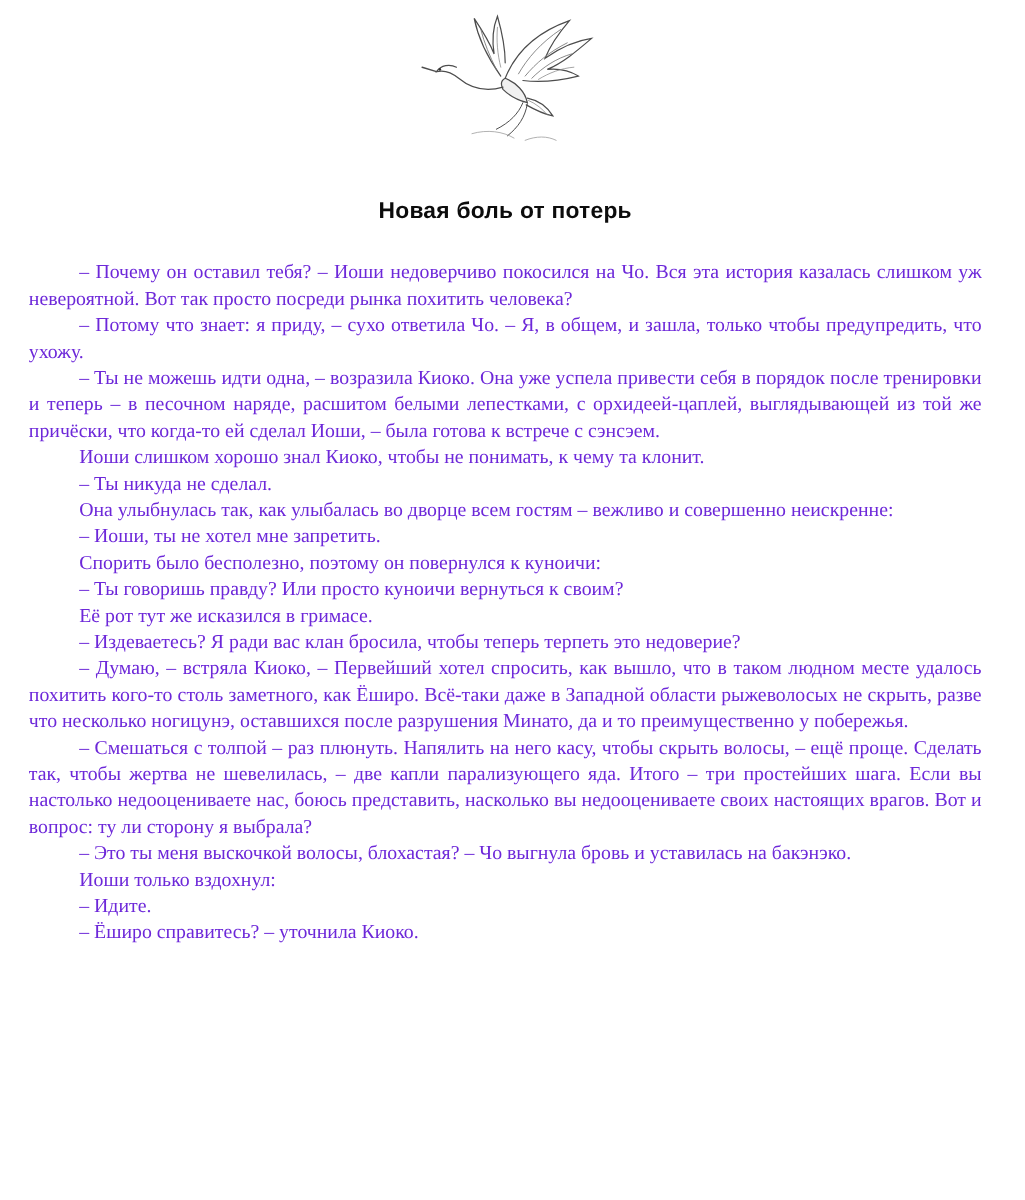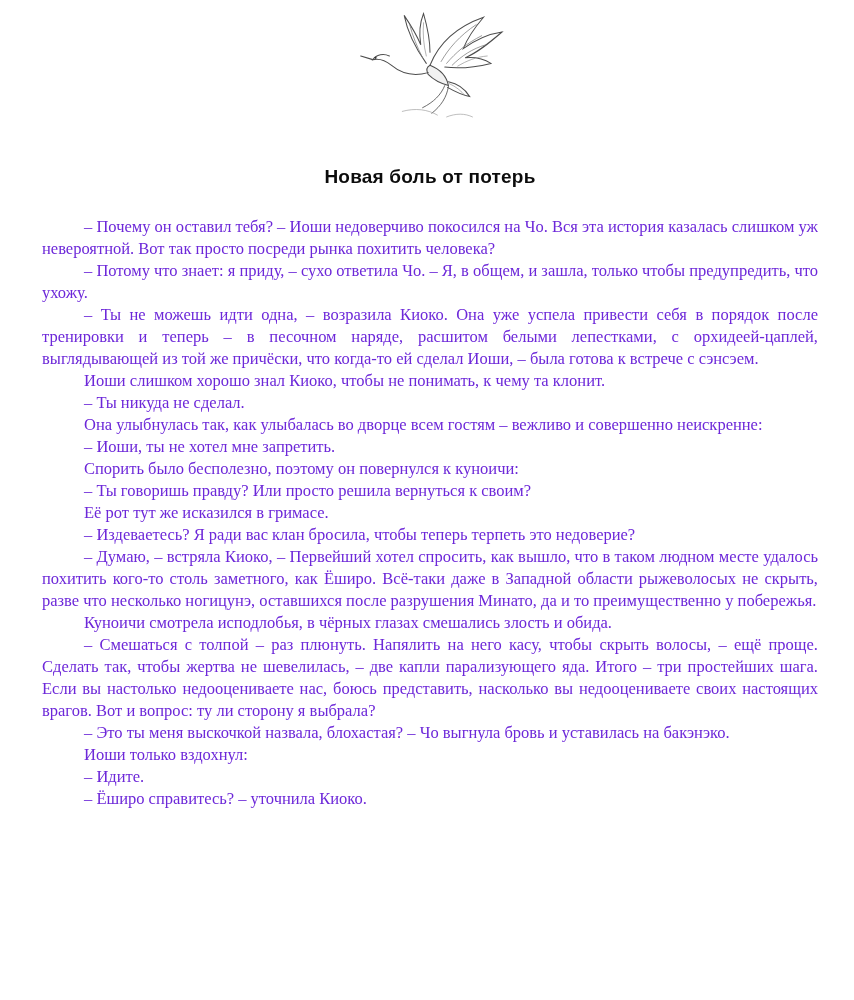--- a/index.html
+++ b/index.html
@@ -5,21 +5,21 @@
   html, body { margin: 0; padding: 0; background: #ffffff; }
   body {
     width: 854px;
     font-family: "Liberation Serif", serif;
     color: #111111;
   }
   .page {
     width: 854px;
     min-height: 1000px;
     box-sizing: border-box;
-    padding: 6px 36px 20px 42px;
+    padding: 6px 36px 20px 24px;
     background: #ffffff;
   }
   .illustration-wrap {
     text-align: center;
     padding-top: 2px;
     height: 122px;
   }
   .title {
     font-family: "Liberation Sans", sans-serif;
     font-weight: bold;
@@ -80,25 +80,24 @@
 
   <div class="body-text">
       <p>– Почему он оставил тебя? – Иоши недоверчиво покосился на Чо. Вся эта история казалась слишком уж невероятной. Вот так просто посреди рынка похитить человека?</p>
       <p>– Потому что знает: я приду, – сухо ответила Чо. – Я, в общем, и зашла, только чтобы предупредить, что ухожу.</p>
       <p>– Ты не можешь идти одна, – возразила Киоко. Она уже успела привести себя в порядок после тренировки и теперь – в песочном наряде, расшитом белыми лепестками, с орхидеей-цаплей, выглядывающей из той же причёски, что когда-то ей сделал Иоши, – была готова к встрече с сэнсэем.</p>
       <p>Иоши слишком хорошо знал Киоко, чтобы не понимать, к чему та клонит.</p>
       <p>– Ты никуда не сделал.</p>
       <p>Она улыбнулась так, как улыбалась во дворце всем гостям – вежливо и совершенно неискренне:</p>
       <p>– Иоши, ты не хотел мне запретить.</p>
       <p>Спорить было бесполезно, поэтому он повернулся к куноичи:</p>
-      <p>– Ты говоришь правду? Или просто решила вернуться к своим?</p>
+      <p>– Ты говоришь правду? Или просто куноичи вернуться к своим?</p>
       <p>Её рот тут же исказился в гримасе.</p>
       <p>– Издеваетесь? Я ради вас клан бросила, чтобы теперь терпеть это недоверие?</p>
       <p>– Думаю, – встряла Киоко, – Первейший хотел спросить, как вышло, что в таком людном месте удалось похитить кого-то столь заметного, как Ёширо. Всё-таки даже в Западной области рыжеволосых не скрыть, разве что несколько ногицунэ, оставшихся после разрушения Минато, да и то преимущественно у побережья.</p>
-      <p>Куноичи смотрела исподлобья, в чёрных глазах смешались злость и обида.</p>
       <p>– Смешаться с толпой – раз плюнуть. Напялить на него касу, чтобы скрыть волосы, – ещё проще. Сделать так, чтобы жертва не шевелилась, – две капли парализующего яда. Итого – три простейших шага. Если вы настолько недооцениваете нас, боюсь представить, насколько вы недооцениваете своих настоящих врагов. Вот и вопрос: ту ли сторону я выбрала?</p>
-      <p>– Это ты меня выскочкой назвала, блохастая? – Чо выгнула бровь и уставилась на бакэнэко.</p>
+      <p>– Это ты меня выскочкой волосы, блохастая? – Чо выгнула бровь и уставилась на бакэнэко.</p>
       <p>Иоши только вздохнул:</p>
       <p>– Идите.</p>
       <p>– Ёширо справитесь? – уточнила Киоко.</p>
     </div>
 
 </div>
 
 </body></html>

